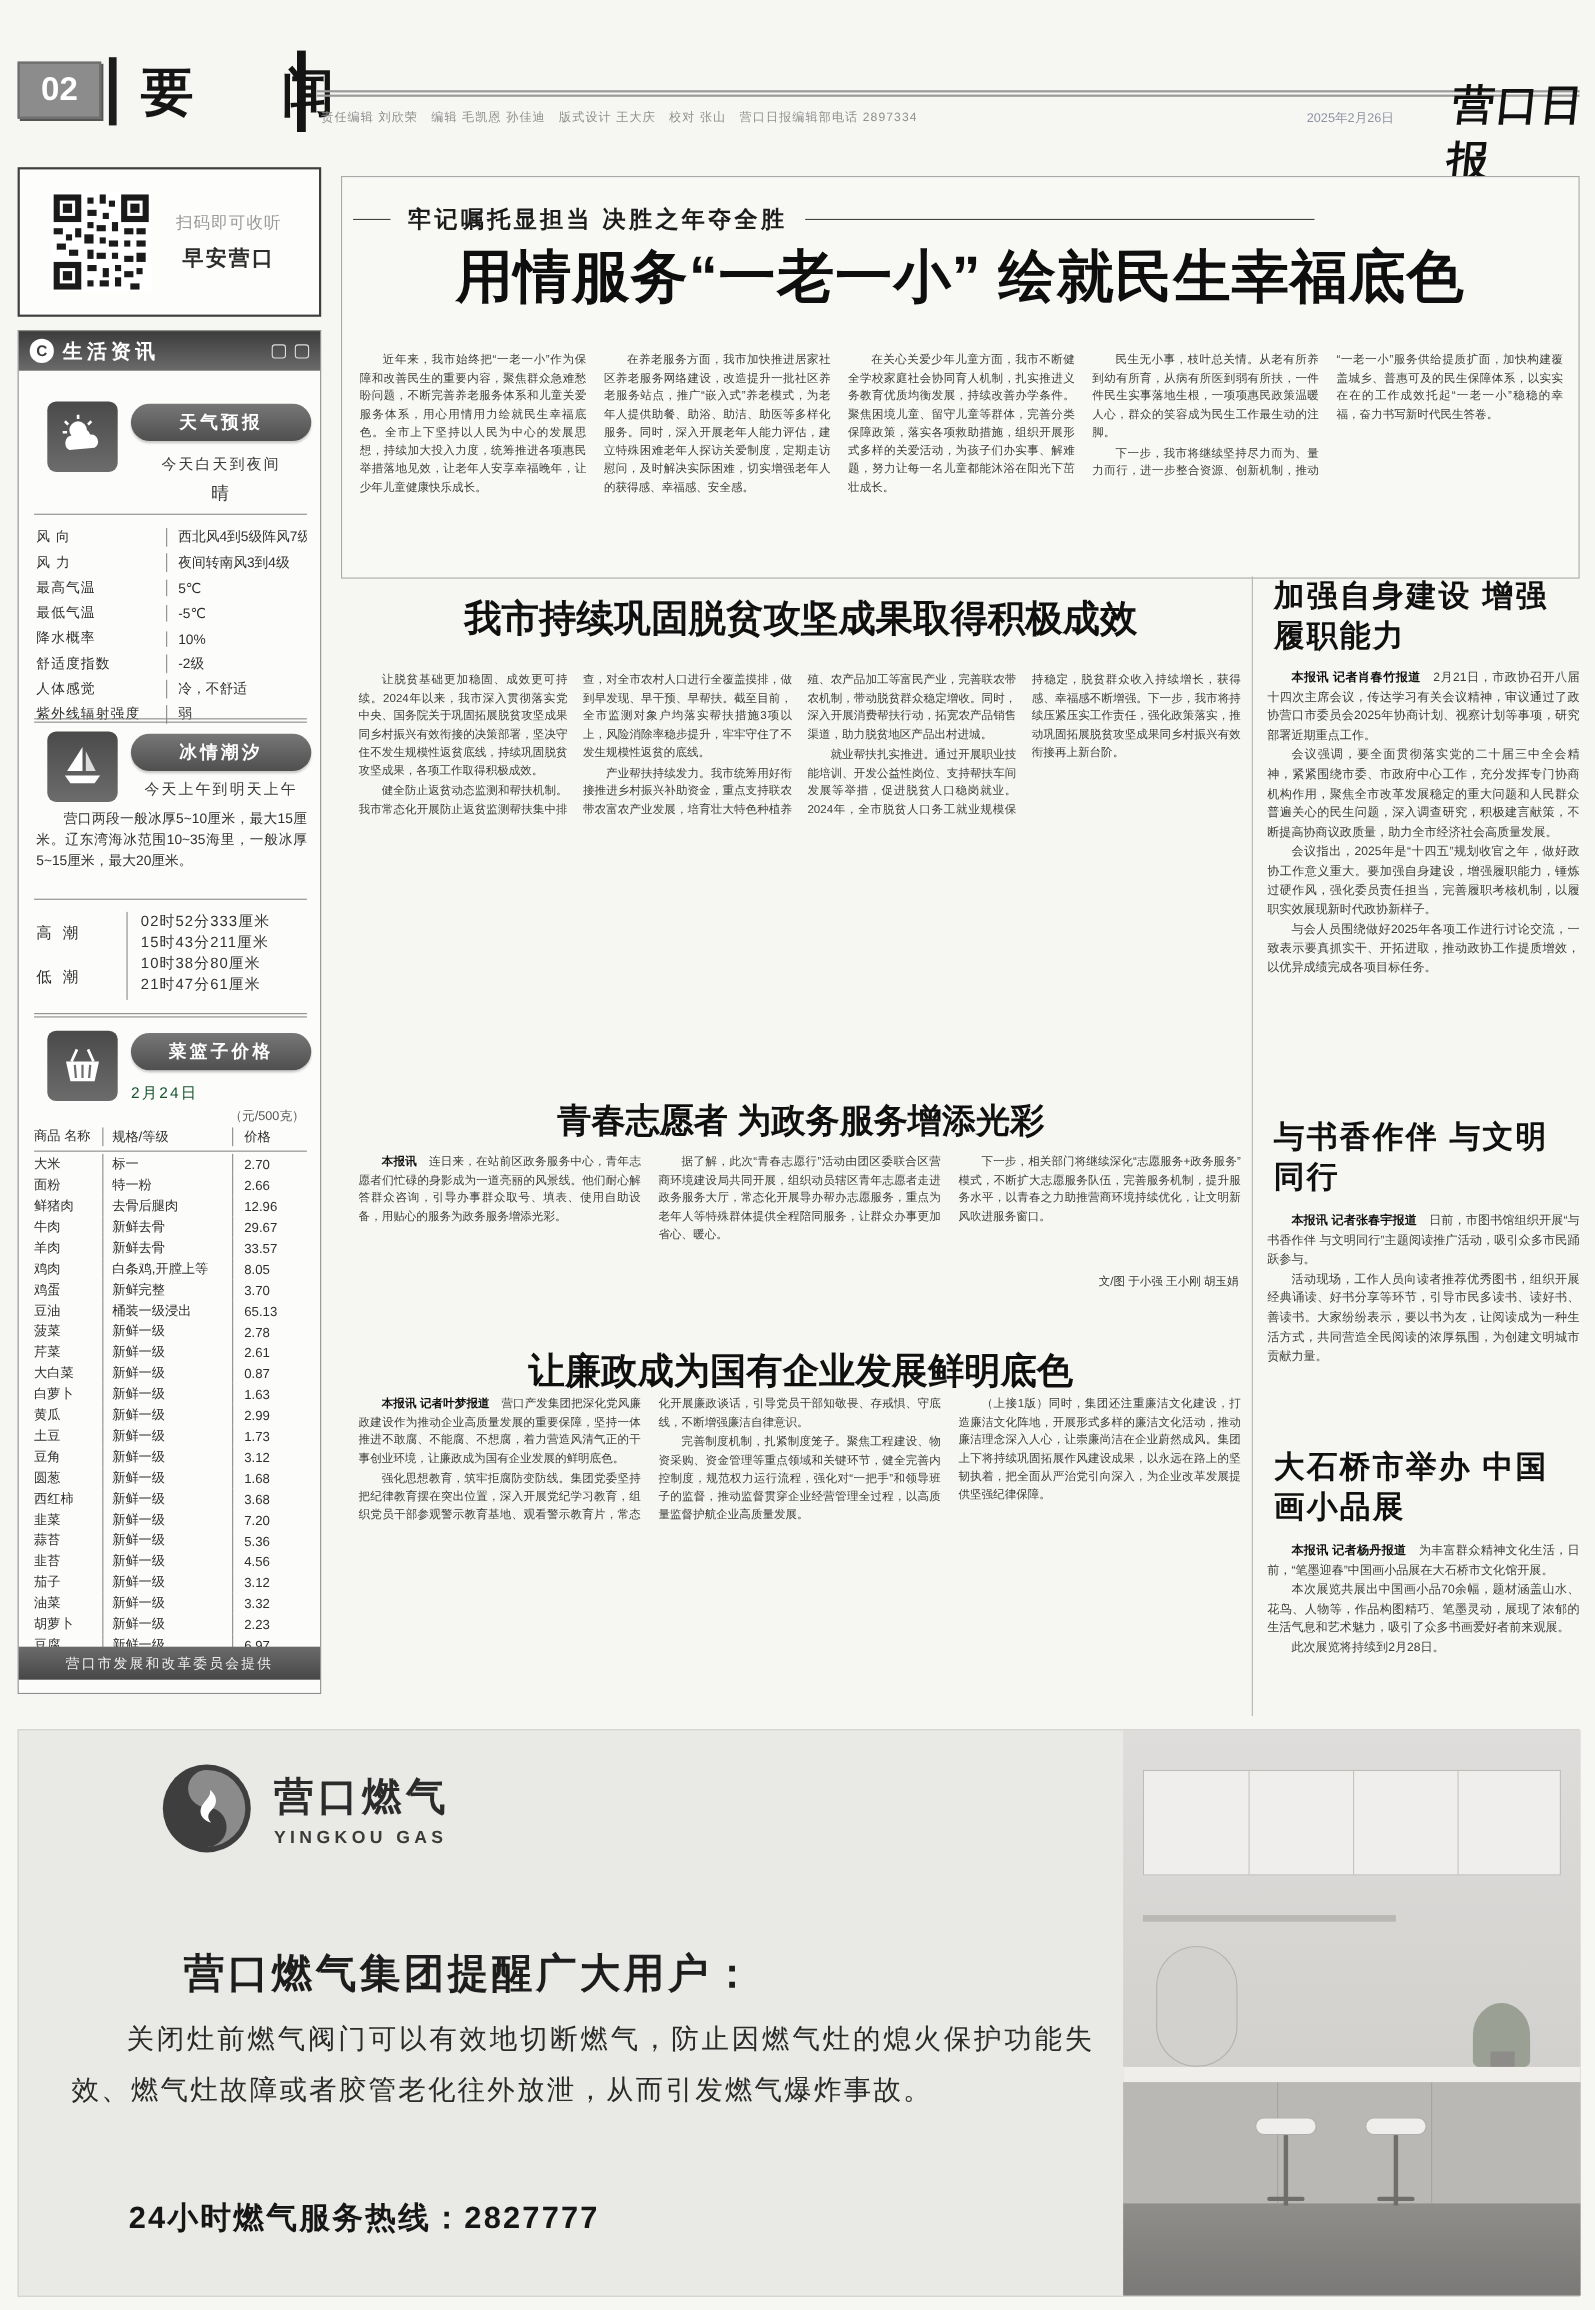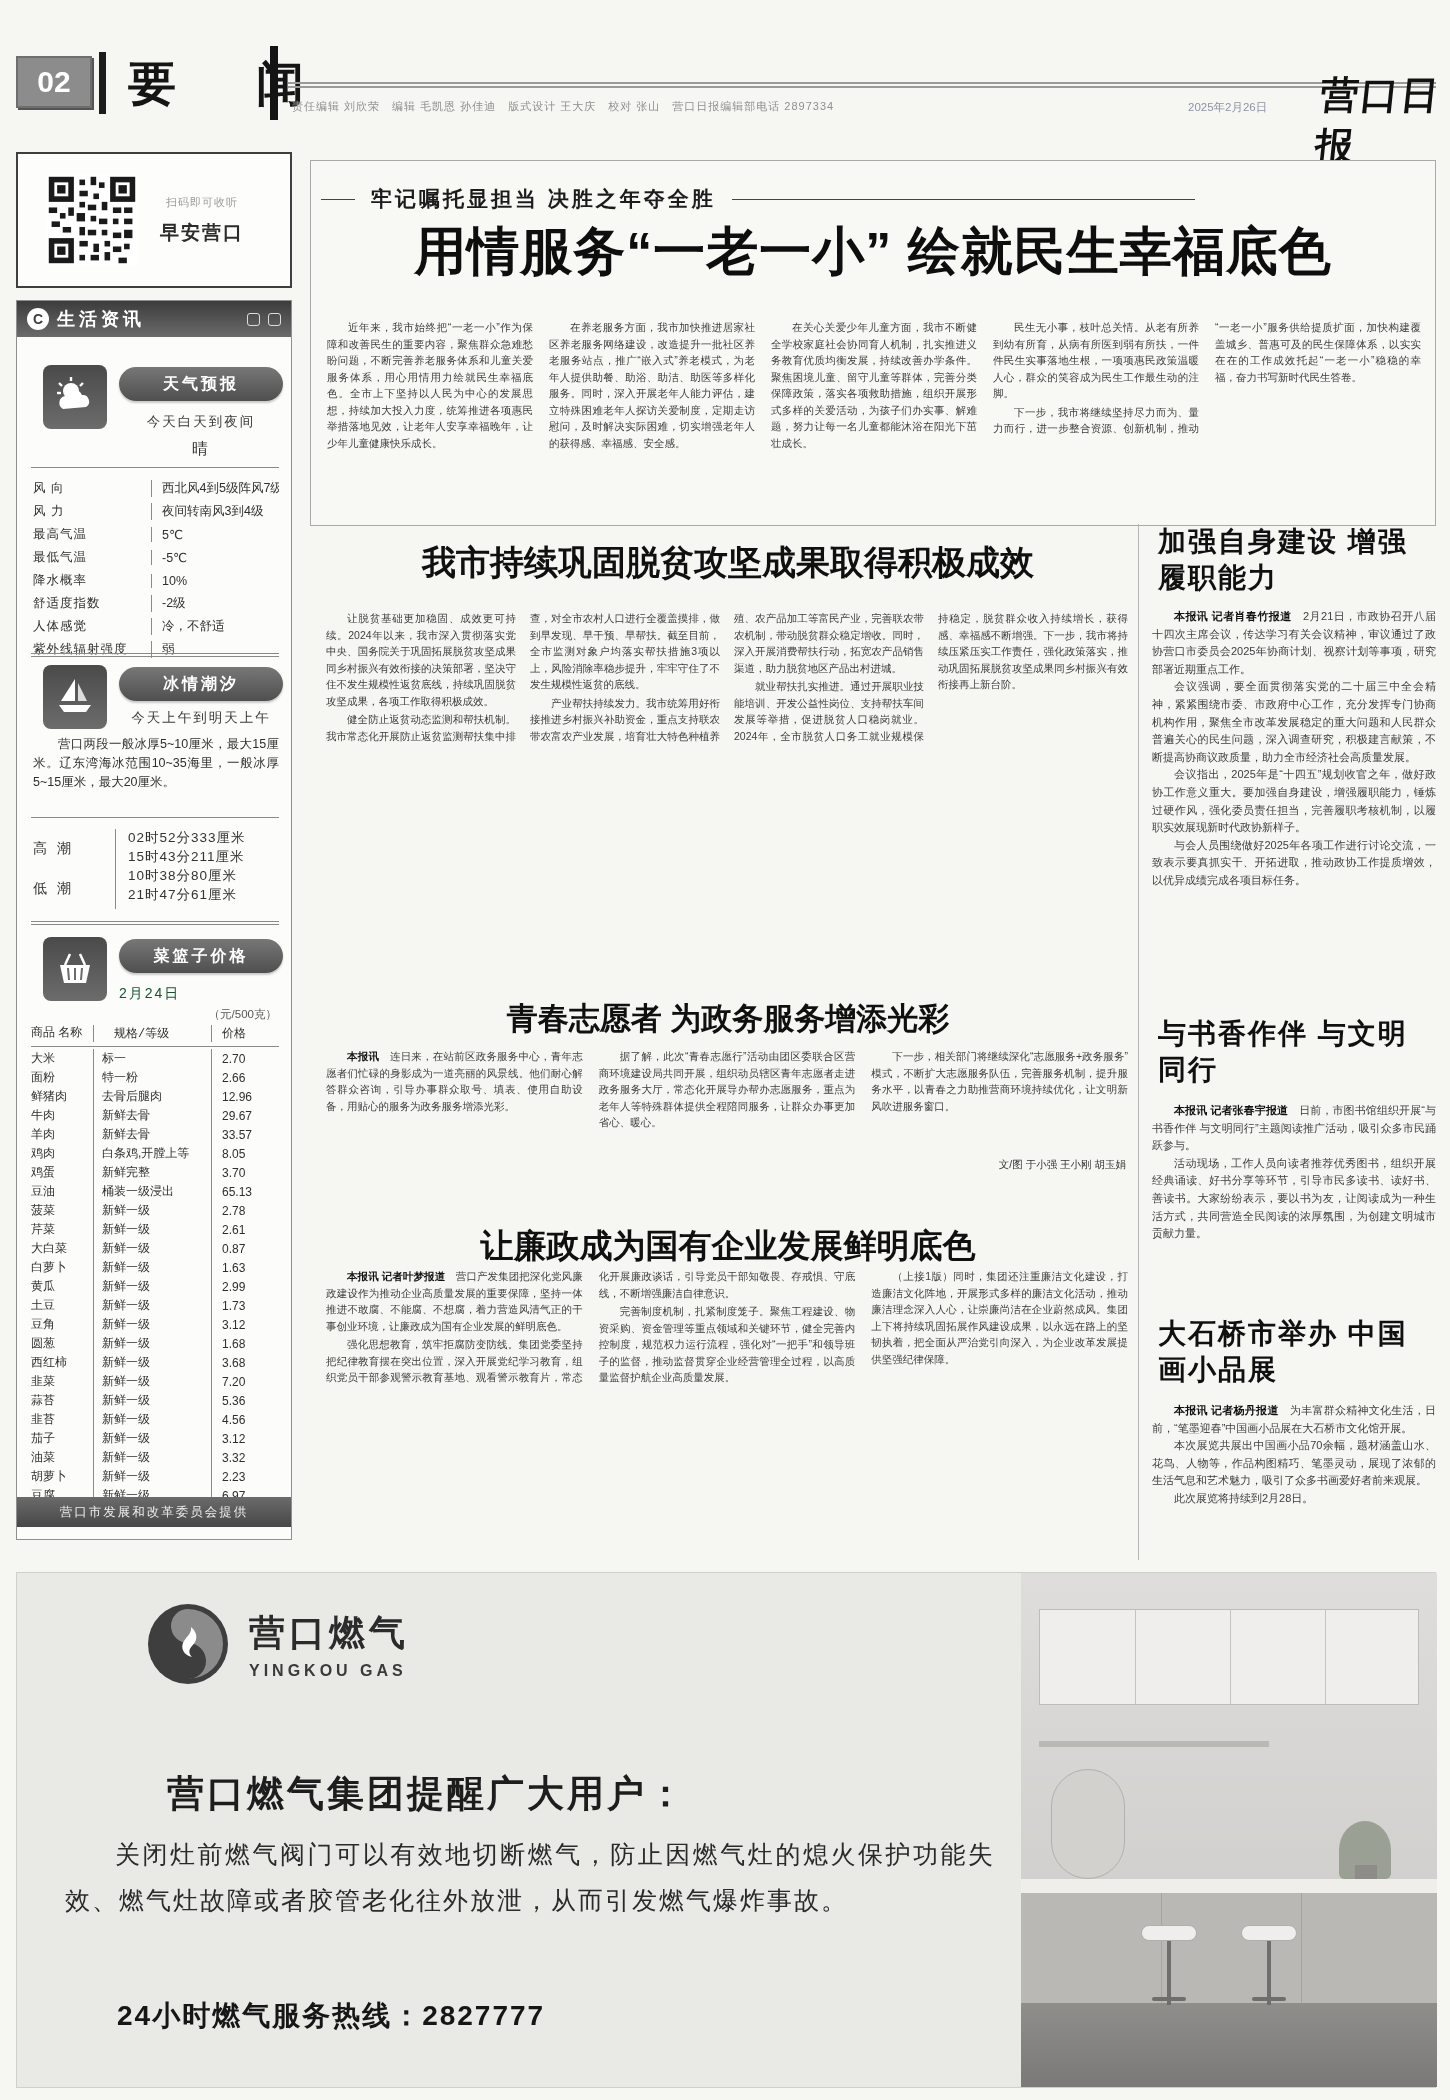--- a/index.html
+++ b/index.html
@@ -20,21 +20,21 @@
   .credits { position:absolute; left:292px; top:99px; width:850px; font-size:11px; color:#8f8f8f; letter-spacing:1px; }
   .pubdate { position:absolute; left:1188px; top:100px; font-size:11.5px; color:#8e93a2; }
   .paperlogo { position:absolute; left:1318px; top:70px; font-family:"Liberation Serif","DejaVu Serif",serif;
              font-size:38px; font-weight:900; color:#111; transform:skewX(-6deg); letter-spacing:2px; }
 
   
   .qrbox { position:absolute; left:16px; top:152px; width:276px; height:136px; background:#fdfdfb;
            border:2px solid #3f3f3f; display:flex; align-items:center; }
   .qrbox svg { margin-left:28px; }
   .qrtext { margin-left:22px; text-align:center; }
-  .qrtext .small { font-size:11px; color:#9a9a9a; letter-spacing:1px; }
+  .qrtext .small { font-size:15px; color:#9a9a9a; letter-spacing:1px;text-align:right; }
   .qrtext .big { font-size:19px; font-weight:bold; color:#2c2c2c; margin-top:10px; letter-spacing:2px; }
 
   .sidebar { position:absolute; left:16px; top:300px; width:276px; height:1240px; background:#fcfcfa; border:1px solid #8f8f8f; }
   .life-banner { position:absolute; left:0; top:0; width:100%; height:36px;
            background:linear-gradient(#3c3c3c,#6b6b6b); display:flex; align-items:center; padding:0 10px; }
   .life-banner .ctext { color:#fff; font-size:18px; font-weight:bold; letter-spacing:4px; margin-left:8px; }
   .roundicon { width:22px; height:22px; border-radius:50%; background:#fff; color:#3c3c3c; font-weight:900;
            font-size:14px; display:flex; align-items:center; justify-content:center; }
   .mini-icons { margin-left:auto; display:flex; gap:8px; }
   .mini-icons span { width:13px; height:13px; border:1.5px solid #ddd; border-radius:3px; display:inline-block; }
@@ -59,21 +59,21 @@
   .tide-labels { width:82px; display:flex; flex-direction:column; justify-content:space-around; font-size:14px;
            color:#2f2f2f; letter-spacing:10px; }
   .tide-times { border-left:1.5px solid #8a8a8a; padding-left:12px; flex:1; }
   .tide-times div { font-size:13.5px; color:#333; height:19px; letter-spacing:1px; }
 
   .pricedate { position:absolute; left:102px; font-size:14px; color:#14532d; letter-spacing:2px; }
   .priceunit { position:absolute; right:14px; font-size:11.5px; color:#555; }
   .ptable { position:absolute; left:14px; width:248px; font-size:12px; color:#2e2e2e; }
   .phead { display:flex; border-bottom:1.5px solid #8a8a8a; padding-bottom:4px; margin-bottom:2px; }
   .phead .c1 { width:62px; line-height:1.3; }
-  .phead .c2 { width:118px; border-left:1.5px solid #8a8a8a; padding-left:20px; display:flex; align-items:center;font-family:Liberation Mono, monospace; }
+  .phead .c2 { width:118px; border-left:1.5px solid #8a8a8a; padding-left:8px; display:flex; align-items:center; }
   .phead .c3 { flex:1; border-left:1.5px solid #8a8a8a; padding-left:10px; display:flex; align-items:center; }
   .prow { display:flex; height:19px; align-items:center; }
   .prow .c1 { width:62px; }
   .prow .c2 { width:118px; border-left:1.5px solid #8a8a8a; padding-left:8px; height:100%; display:flex; align-items:center; }
   .prow .c3 { flex:1; border-left:1.5px solid #8a8a8a; padding-left:10px; height:100%; display:flex; align-items:center; }
   .provider-bar { position:absolute; left:0; top:1196px; width:100%; height:30px; background:linear-gradient(#6b6b6b,#474747);
            color:#eee; font-size:12.5px; display:flex; align-items:center; justify-content:center; letter-spacing:2px; }
 
   
   .topbox { position:absolute; left:310px; top:140px; width:1126px; height:366px; border:1px solid #a9a9a9; background:#f8f8f5;margin-top:20px; }

